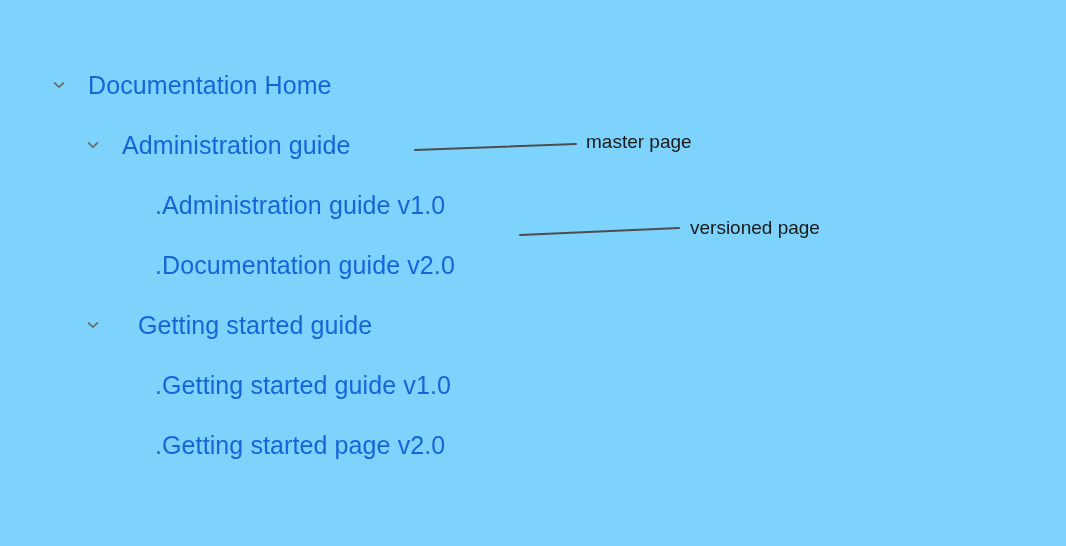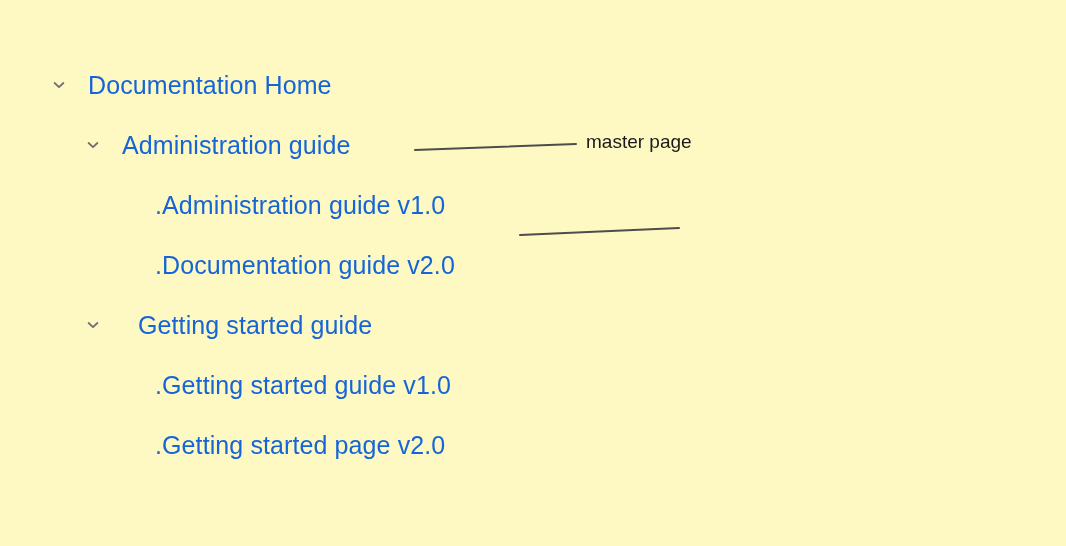--- a/index.html
+++ b/index.html
@@ -10,21 +10,21 @@
   }
   body {
     font-family: "Liberation Sans", sans-serif;
     -webkit-font-smoothing: antialiased;
   }
 
   #screen {
     position: relative;
     width: 1066px;
     height: 546px;
-    background: #fef9c3;
+    background: #7dd3fc;
     overflow: hidden;
   }
 
   
   #page-tree {
     position: absolute;
     left: 0;
     top: 0;
     width: 640px;
     height: 546px;
@@ -138,16 +138,17 @@
 
   <div id="annotation-layer">
 
     <svg width="1066" height="546">
       <line x1="415" y1="150" x2="576" y2="144" stroke="#4d4d4d" stroke-width="2" stroke-linecap="round"></line>
       <line x1="520" y1="235" x2="679" y2="228" stroke="#4d4d4d" stroke-width="2" stroke-linecap="round"></line>
     </svg>
 
     <span class="annotation-label" style="left:586px; top:131px;">master page</span>
 
+    <span class="annotation-label" style="left:690px; top:217px;">versioned page</span>
 
   </div>
 
 </div>
 
 </body></html>

